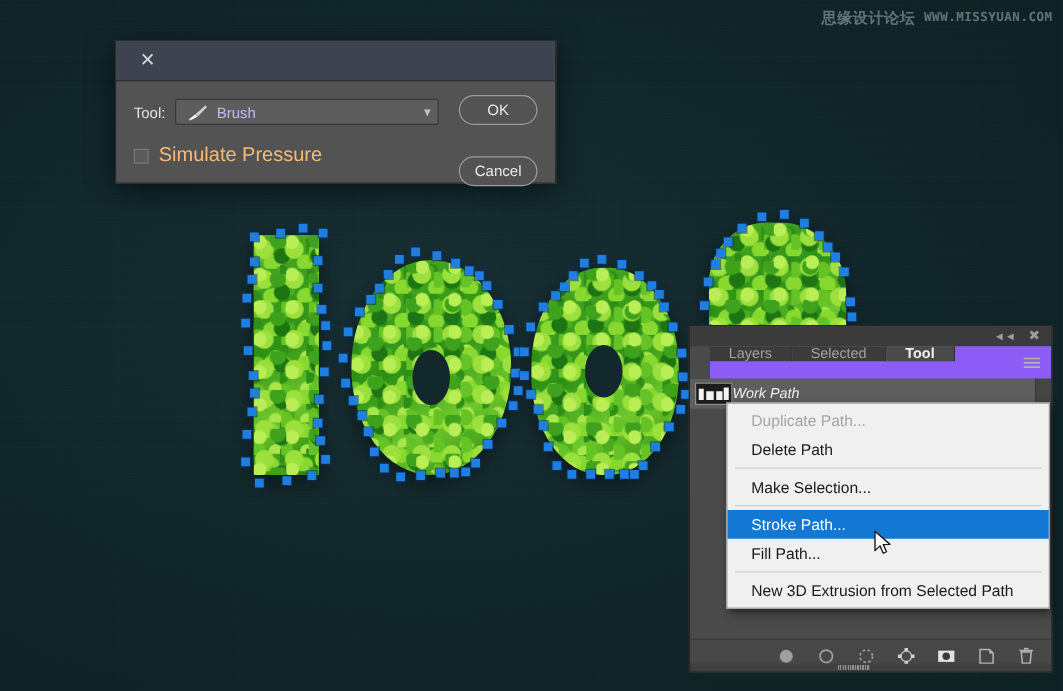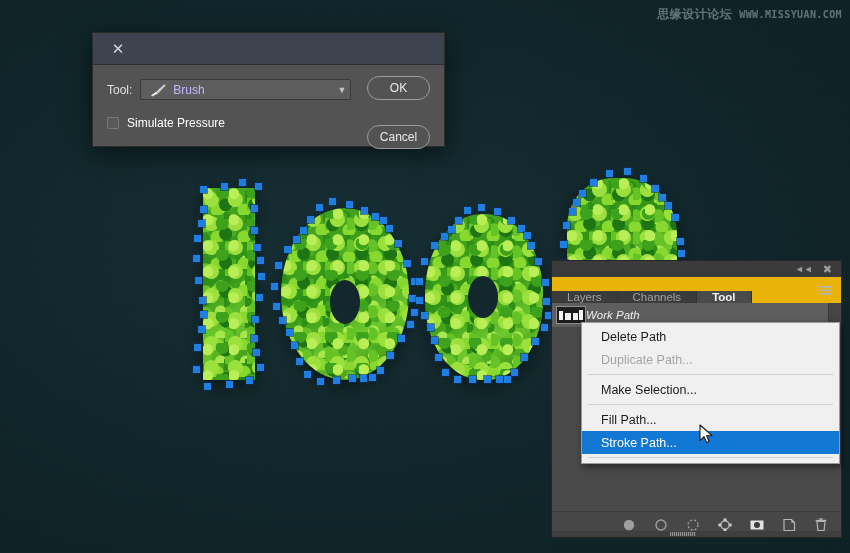--- a/index.html
+++ b/index.html
@@ -160,21 +160,21 @@
   }
   #sim-row { margin-top: 16px; }
   #sim-check {
     width: 12px; height: 12px;
     background: #5a5a5a;
     border: 1px solid #787878;
     border-radius: 1px;
     margin-right: 8px;
     cursor: pointer;
   }
-  #sim-label { color: #ffffff; font-size: 12px; }
+  #sim-label { color: #fdba74; font-size: 16px; }
 
   .dlg-btn {
     position: absolute;
     right: 14px;
     width: 63px;
     height: 24px;
     border: 1px solid #9b9b9b;
     border-radius: 12px;
     background: #535353;
     color: #eaeaea;
@@ -207,24 +207,25 @@
   #collapse-icon, #panel-close-icon {
     color: #9d9d9d;
     font-size: 9px;
     line-height: 1;
     cursor: pointer;
   }
   #panel-close-icon { font-size: 11px; }
 
   #panel-tabs {
     height: 26px;
-    background: #eab308;
-    display: flex;
-    align-items: flex-end;
+    background: #8b5cf6;
+    display: flex;
+    align-items: flex-start;
     position: relative;
+    margin-left: 16px;
   }
   .tab {
     padding: 0 15px;
     display: flex; align-items: center;
     font-size: 11.5px;
     color: #a2a2a2;
     background: #3b3b3b;
     border-right: 1px solid #333;
     cursor: pointer;
   }
@@ -545,21 +546,21 @@
 
 <div id="paths-panel">
 
   <div id="panel-topbar">
     <span id="collapse-icon">◄◄</span>
     <span id="panel-close-icon">✖</span>
   </div>
 
   <div id="panel-tabs">
     <div class="tab">Layers</div>
-    <div class="tab">Channels</div>
+    <div class="tab">Selected</div>
     <div class="tab active">Tool</div>
     <div id="panel-menu-icon">
         <span></span>
       </div>
   </div>
 
   <div id="path-row">
     <div id="path-thumb">
       <svg width="28" height="16" viewBox="0 0 28 16">
         <rect width="28" height="16" fill="#1c1c1c"></rect>
@@ -620,25 +621,26 @@
       </svg>
     </div>
   </div>
 
   <div id="panel-hscroll">
       <i></i>
     </div>
 </div>
 
 <div id="context-menu">
+    <div class="menu-item disabled">Duplicate Path...</div>
     <div class="menu-item">Delete Path</div>
-    <div class="menu-item disabled">Duplicate Path...</div>
     <div class="menu-sep"></div>
     <div class="menu-item">Make Selection...</div>
     <div class="menu-sep"></div>
+    <div class="menu-item selected">Stroke Path...</div>
     <div class="menu-item">Fill Path...</div>
-    <div class="menu-item selected">Stroke Path...</div>
     <div class="menu-sep"></div>
+    <div class="menu-item">New 3D Extrusion from Selected Path</div>
   </div>
 
 <svg id="cursor" width="16" height="22" viewBox="0 0 16 22">
   <path d="M1 1 L1 16.5 L5 12.7 L7.6 18.6 L10.2 17.4 L7.6 11.7 L13 11.5 Z" fill="#ffffff" stroke="#1a1a1a" stroke-width="1.1" stroke-linejoin="round"></path>
 </svg>
 
 </body></html>

